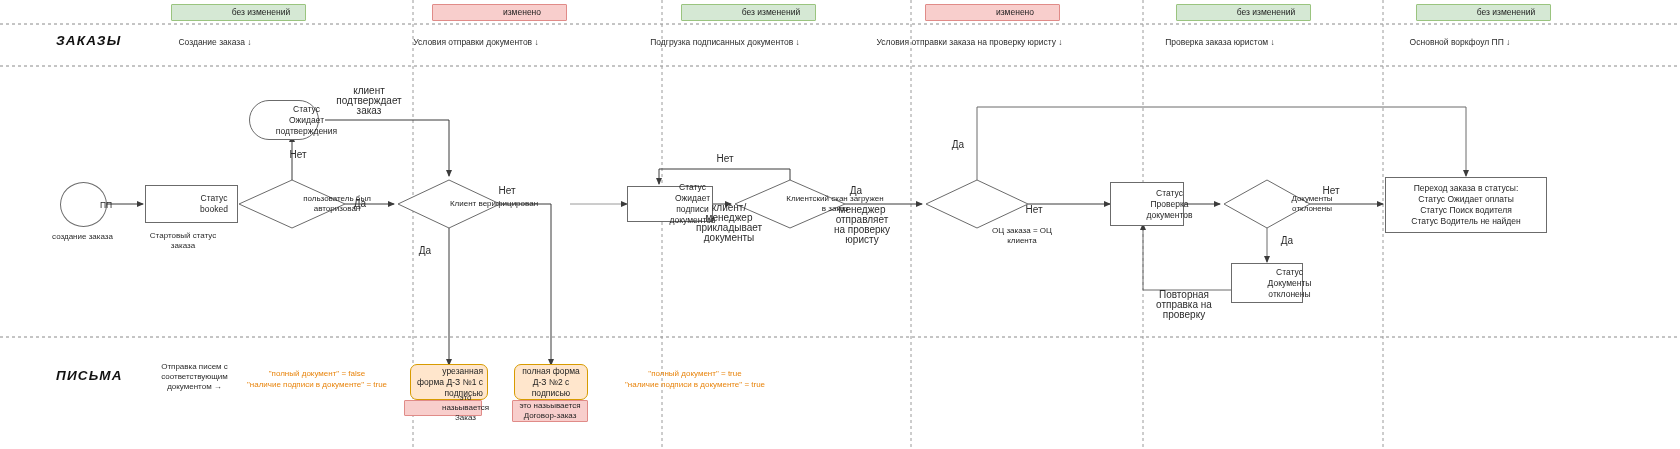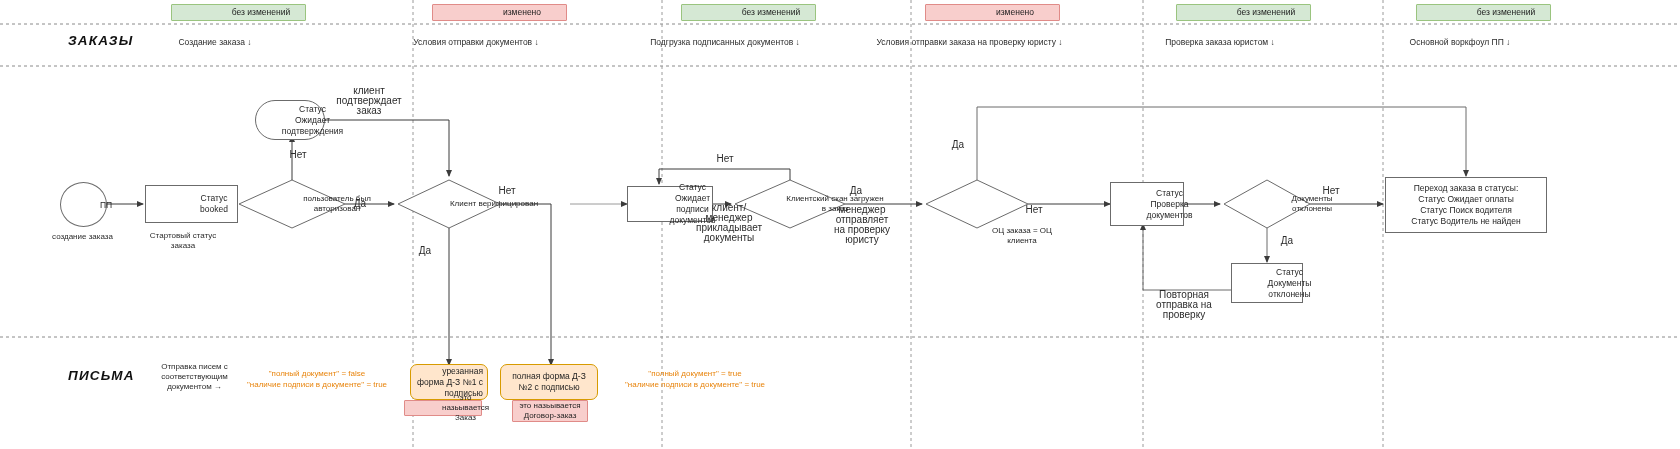--- a/index.html
+++ b/index.html
@@ -8,21 +8,21 @@
   #svg-layer{position:absolute;left:0;top:0;width:1680px;height:449px;}
   .abs{position:absolute;}
   .ctr{display:flex;align-items:center;justify-content:center;text-align:center;padding-left:45px;}
 
   
   .badge{height:15px;line-height:15px;font-size:8.5px;text-align:center;border-radius:1px;}
   .badge.green{background:#d5e8d4;border:1px solid #9ac47f;color:#1d1d1d;}
   .badge.red{background:#f8cecc;border:1px solid #e08b88;color:#1d1d1d;}
 
   
-  .lane-title{font-size:13.5px;font-weight:bold;font-style:italic;letter-spacing:1.2px;color:#111;margin-left:12px;}
+  .lane-title{font-size:13.5px;font-weight:bold;font-style:italic;letter-spacing:1.2px;color:#111;}
   .col-caption{font-size:8.5px;color:#2b2b2b;text-align:center;white-space:nowrap;}
 
   
   .node-box{border:1px solid #6b6b6b;background:#fff;font-size:8.5px;line-height:11px;color:#1f1f1f;box-sizing:border-box;}
   .node-circle{border:1px solid #6b6b6b;border-radius:50%;background:#fff;font-size:8.5px;color:#1f1f1f;box-sizing:border-box;}
   .node-diamond{font-size:8px;line-height:10px;color:#1f1f1f;}
   .node-diamond .dtext{position:relative;z-index:2;width:100%;padding:0 6px;box-sizing:border-box;}
 
   .caption{font-size:8px;line-height:10px;color:#2b2b2b;text-align:center;}
   .edge-label{font-size:10px;line-height:10px;color:#2b2b2b;text-align:center;white-space:nowrap;}
@@ -116,21 +116,21 @@
   <div class="abs node-circle ctr" style="left:60px;top:182px;width:45px;height:45px;">ПП</div>
   <div class="abs caption" style="left:40px;top:232px;width:85px;">создание заказа</div>
 
   <div class="abs node-box ctr" style="left:145px;top:185px;width:93px;height:38px;">Статус booked</div>
   <div class="abs caption" style="left:143px;top:231px;width:80px;">Стартовый статус заказа</div>
 
   <div class="abs node-diamond ctr" style="left:239px;top:186px;width:106px;height:36px;">
     <span class="dtext">пользователь был авторизован</span>
   </div>
 
-  <div class="abs node-box ctr" style="left:255px;top:100px;width:70px;height:40px;border-radius:20px;">
+  <div class="abs node-box ctr" style="left:249px;top:100px;width:70px;height:40px;border-radius:20px;">
     <span>Статус Ожидает подтверждения</span>
   </div>
 
   <div class="abs node-box ctr" style="left:627px;top:186px;width:86px;height:36px;">
     <span>Статус Ожидает подписи документов</span>
   </div>
 
   <div class="abs node-diamond ctr" style="left:398px;top:186px;width:102px;height:36px;">
     <span class="dtext">Клиент верифицирован</span>
   </div>
@@ -186,21 +186,21 @@
   <div class="abs orange-note" style="left:222px;top:369px;width:190px;">
     <div>"полный документ" = false</div>
     <div>"наличие подписи в документе" = true</div>
   </div>
 
   <div class="abs doc-card ctr" style="left:410px;top:364px;width:78px;height:36px;padding:4px 4px;text-align:right;">
     <span>урезанная форма Д-З №1 с подписью</span>
   </div>
   <div class="abs note-pink ctr" style="left:404px;top:400px;width:78px;height:16px;">это назьывается Заказ</div>
 
-  <div class="abs doc-card ctr" style="left:500px;top:364px;width:98px;height:36px;padding:12px 4px;">
+  <div class="abs doc-card ctr" style="left:514px;top:364px;width:74px;height:36px;padding:12px 4px;">
     <span>полная форма Д-З №2 с подписью</span>
   </div>
   <div class="abs note-pink ctr" style="left:512px;top:400px;width:76px;height:22px;padding:0 3px;">это назьывается Договор-заказ</div>
 
   <div class="abs orange-note" style="left:600px;top:369px;width:190px;">
     <div>"полный документ" = true</div>
     <div>"наличие подписи в документе" = true</div>
   </div>
 
 </div>

